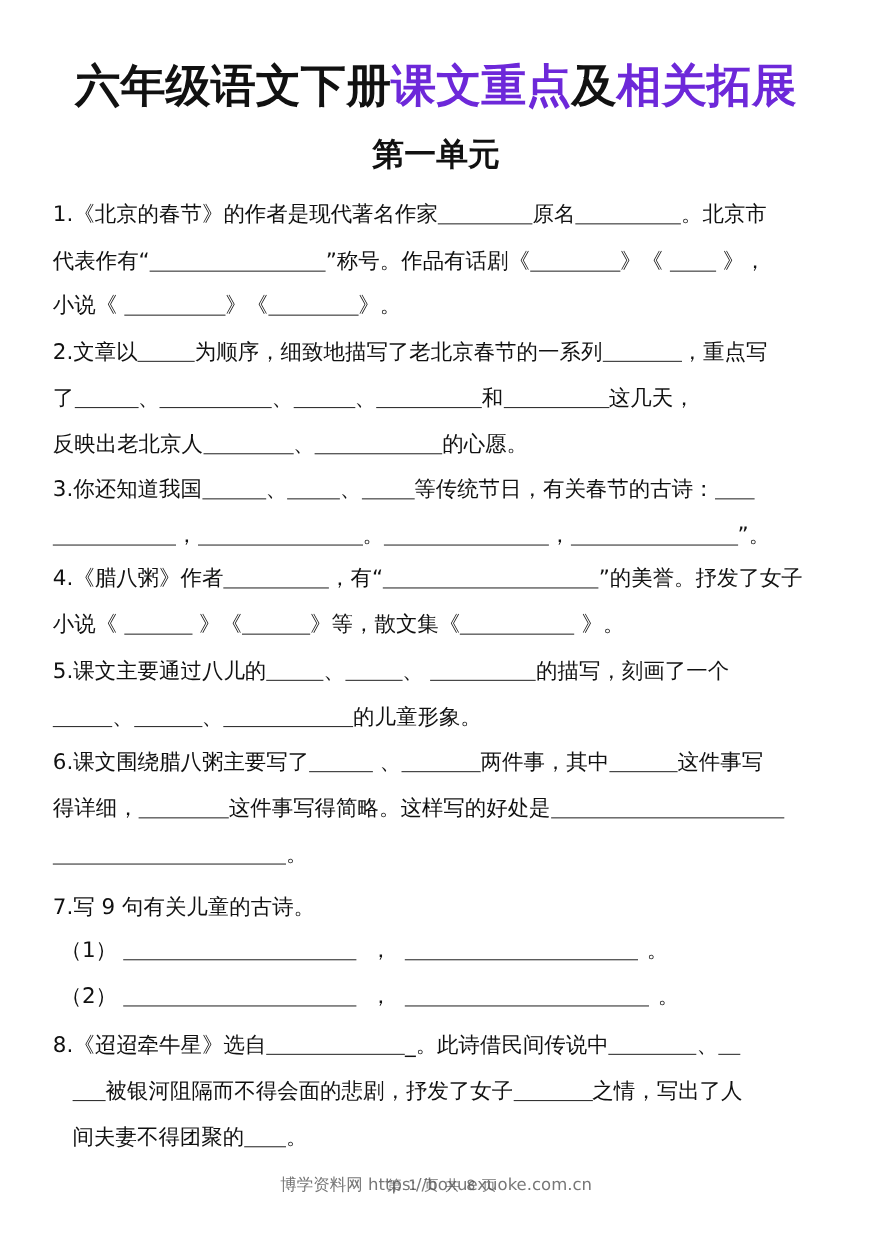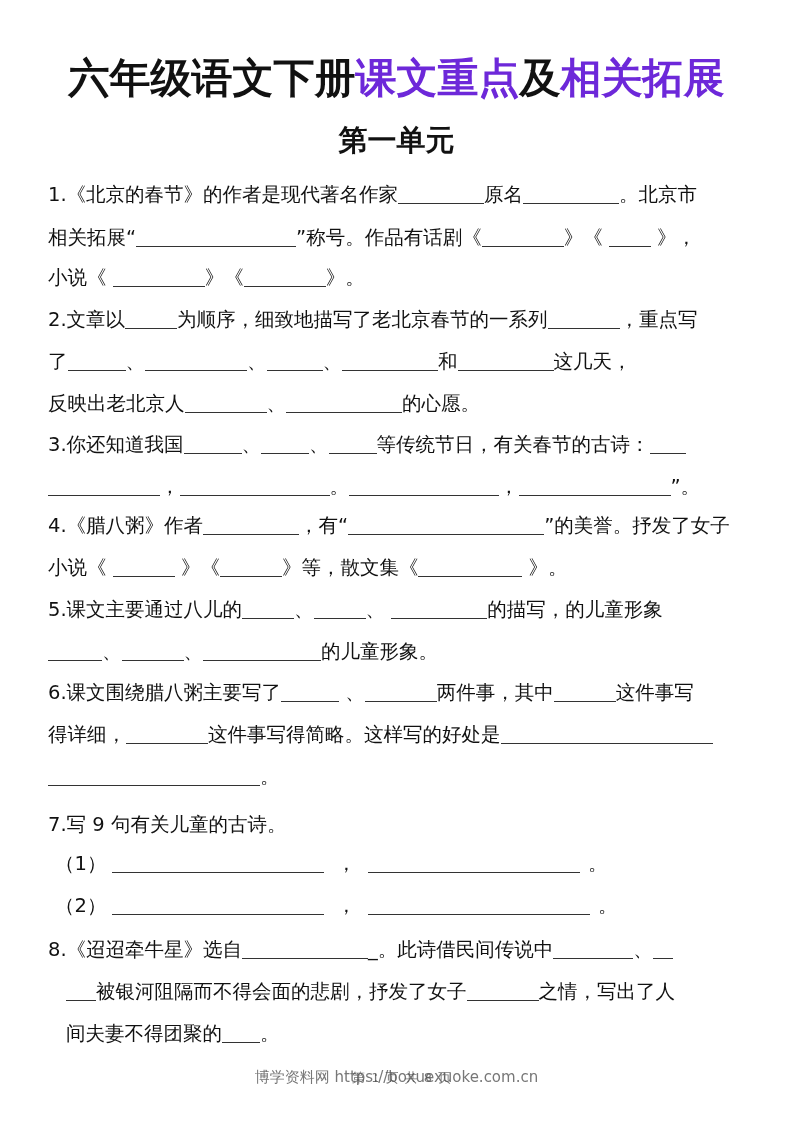--- a/index.html
+++ b/index.html
@@ -18,34 +18,34 @@
   .footer .overlay { position:absolute; left:352px; top:1px; font-size:13px; color:#555; opacity:0.8; letter-spacing:1px; }
 </style>
 </head>
 <body>
 
 <div class="title"><span>六年级语文下册</span><span class="red">课文重点</span><span>及</span><span class="red">相关拓展</span></div>
 
 <div class="subtitle">第一单元</div>
 
 <div class="line" style="top:180px"><span>1.《北京的春节》的作者是现代著名作家</span><span class="blank" style="width:86px"></span><span>原名</span><span class="blank" style="width:96px"></span><span>。北京市</span></div>
-<div class="line" style="top:223px"><span>相关拓展“</span><span class="blank" style="width:160px"></span><span>”称号。作品有话剧《</span><span class="blank" style="width:82px"></span><span>》《 </span><span class="blank" style="width:42px"></span><span> 》，</span></div>
+<div class="line" style="top:223px"><span>代表作有“</span><span class="blank" style="width:160px"></span><span>”称号。作品有话剧《</span><span class="blank" style="width:82px"></span><span>》《 </span><span class="blank" style="width:42px"></span><span> 》，</span></div>
 <div class="line" style="top:263px"><span>小说《 </span><span class="blank" style="width:92px"></span><span>》《</span><span class="blank" style="width:82px"></span><span>》。</span></div>
 
 <div class="line" style="top:305px"><span>2.文章以</span><span class="blank" style="width:52px"></span><span>为顺序，细致地描写了老北京春节的一系列</span><span class="blank" style="width:72px"></span><span>，重点写</span></div>
 <div class="line" style="top:347px"><span>了</span><span class="blank" style="width:58px"></span><span>、</span><span class="blank" style="width:102px"></span><span>、</span><span class="blank" style="width:56px"></span><span>、</span><span class="blank" style="width:96px"></span><span>和</span><span class="blank" style="width:96px"></span><span>这几天，</span></div>
 <div class="line" style="top:389px"><span>反映出老北京人</span><span class="blank" style="width:82px"></span><span>、</span><span class="blank" style="width:116px"></span><span>的心愿。</span></div>
 
 <div class="line" style="top:430px"><span>3.你还知道我国</span><span class="blank" style="width:58px"></span><span>、</span><span class="blank" style="width:48px"></span><span>、</span><span class="blank" style="width:48px"></span><span>等传统节日，有关春节的古诗：</span><span class="blank" style="width:36px"></span></div>
 <div class="line" style="top:472px"><span class="blank" style="width:112px"></span><span>，</span><span class="blank" style="width:150px"></span><span>。</span><span class="blank" style="width:150px"></span><span>，</span><span class="blank" style="width:152px"></span><span>”。</span></div>
 
 <div class="line" style="top:511px"><span>4.《腊八粥》作者</span><span class="blank" style="width:96px"></span><span>，有“</span><span class="blank" style="width:196px"></span><span>”的美誉。抒发了女子</span></div>
 <div class="line" style="top:553px"><span>小说《 </span><span class="blank" style="width:62px"></span><span> 》《</span><span class="blank" style="width:62px"></span><span>》等，散文集《</span><span class="blank" style="width:104px"></span><span> 》。</span></div>
 
-<div class="line" style="top:595px"><span>5.课文主要通过八儿的</span><span class="blank" style="width:52px"></span><span>、</span><span class="blank" style="width:52px"></span><span>、 </span><span class="blank" style="width:96px"></span><span>的描写，的儿童形象</span></div>
+<div class="line" style="top:595px"><span>5.课文主要通过八儿的</span><span class="blank" style="width:52px"></span><span>、</span><span class="blank" style="width:52px"></span><span>、 </span><span class="blank" style="width:96px"></span><span>的描写，刻画了一个</span></div>
 <div class="line" style="top:637px"><span class="blank" style="width:54px"></span><span>、</span><span class="blank" style="width:62px"></span><span>、</span><span class="blank" style="width:118px"></span><span>的儿童形象。</span></div>
 
 <div class="line" style="top:678px"><span>6.课文围绕腊八粥主要写了</span><span class="blank" style="width:58px"></span><span> 、</span><span class="blank" style="width:72px"></span><span>两件事，其中</span><span class="blank" style="width:62px"></span><span>这件事写</span></div>
 <div class="line" style="top:720px"><span>得详细，</span><span class="blank" style="width:82px"></span><span>这件事写得简略。这样写的好处是</span><span class="blank" style="width:212px"></span></div>
 <div class="line" style="top:762px"><span class="blank" style="width:212px"></span><span>。</span></div>
 
 <div class="line" style="top:810px">7.写 9 句有关儿童的古诗。</div>
 <div class="line" style="top:849px; left:55px"><span>（1）</span><span class="blank" style="width:212px; margin-left:6px"></span><span style="margin:0 12px">，</span><span class="blank" style="width:212px"></span><span style="margin-left:8px">。</span></div>
 <div class="line" style="top:891px; left:55px"><span>（2）</span><span class="blank" style="width:212px; margin-left:6px"></span><span style="margin:0 12px">，</span><span class="blank" style="width:222px"></span><span style="margin-left:8px">。</span></div>
 

